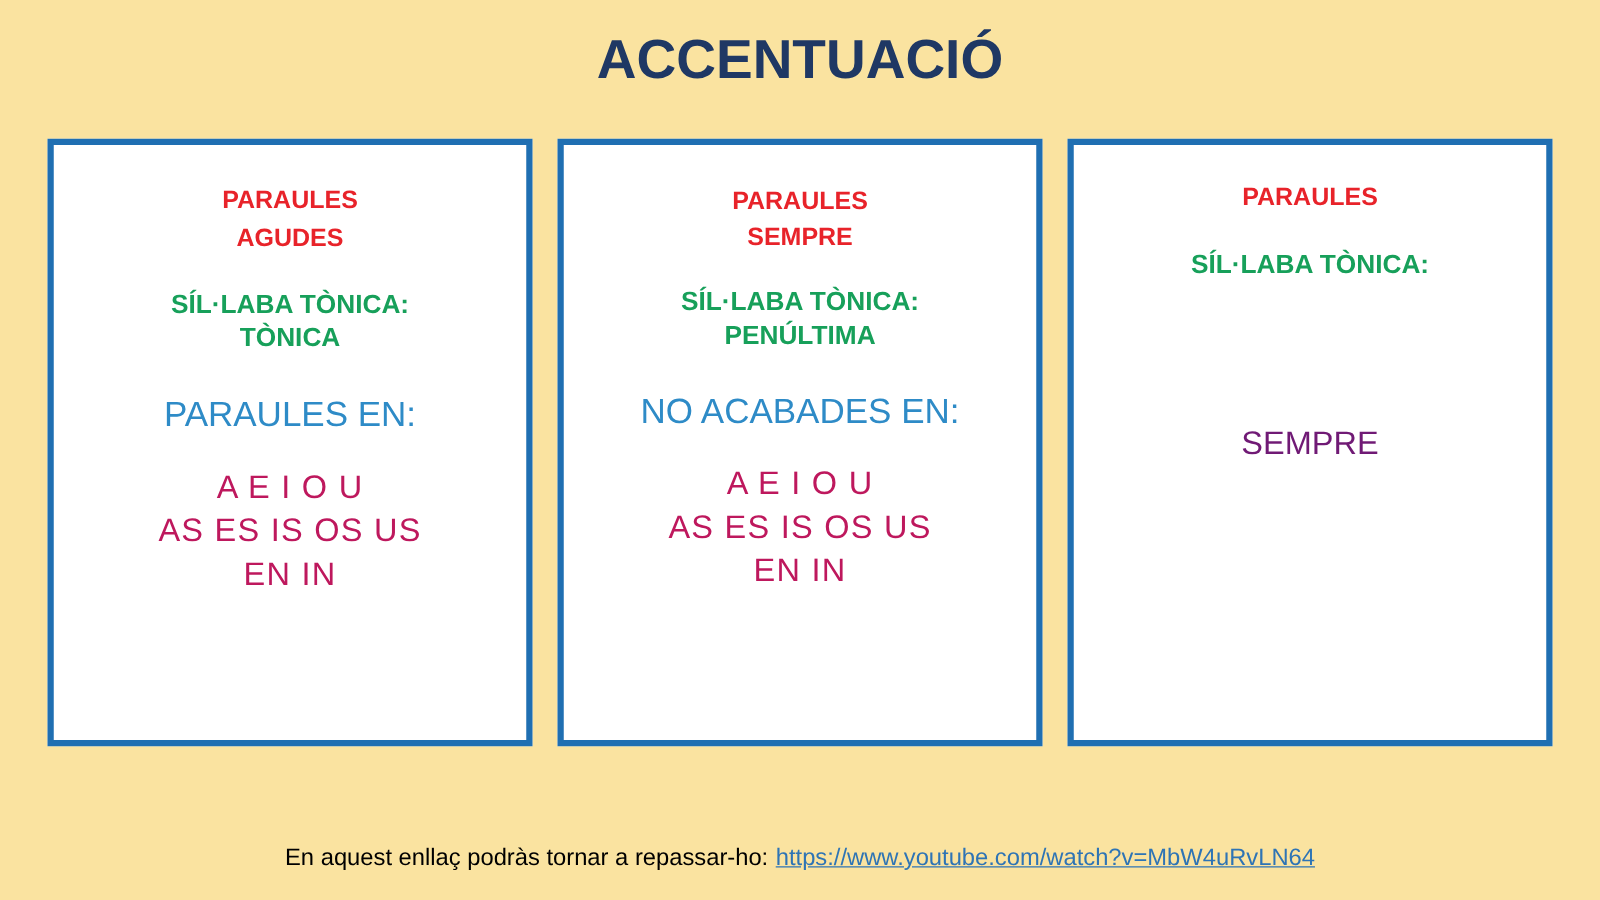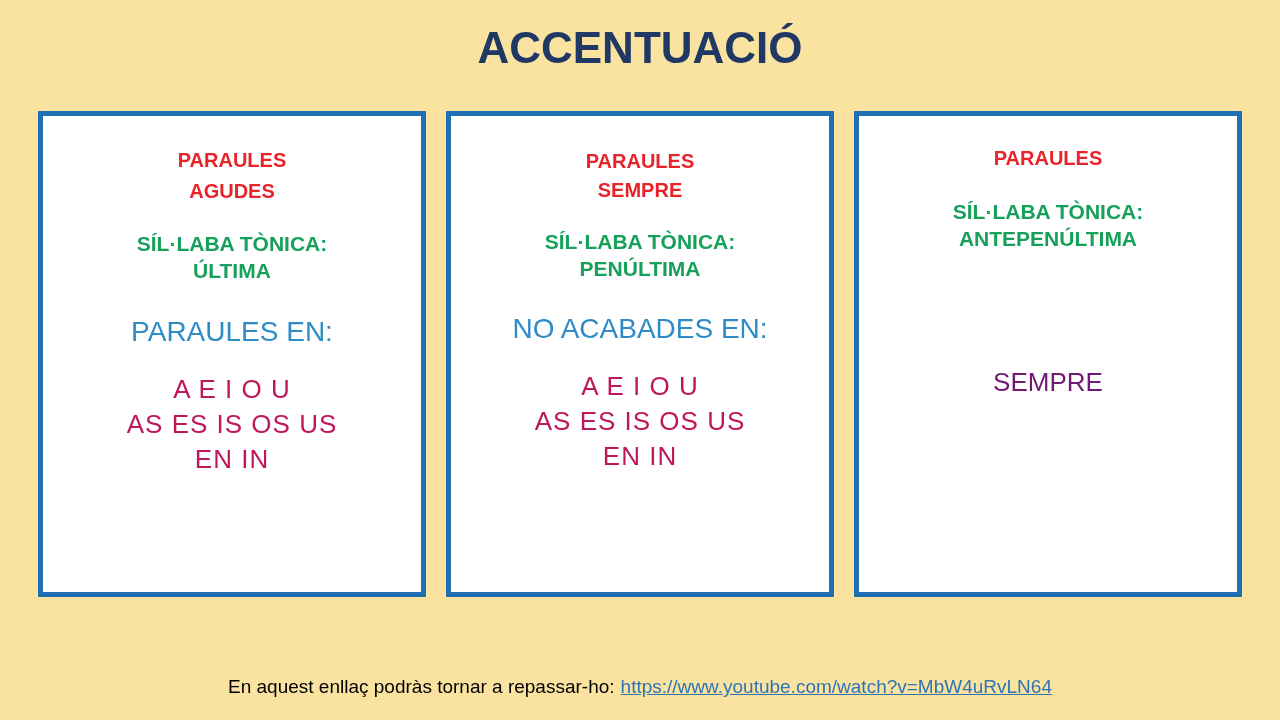--- a/index.html
+++ b/index.html
@@ -110,21 +110,21 @@
 
 <h1 class="slide-title">ACCENTUACIÓ</h1>
 
 <div class="cards">
 
   <div class="card c1">
     <div class="card-head">PARAULES</div>
     <div class="card-head">AGUDES</div>
     <div class="sp-1"></div>
     <div class="card-tonic">SÍL·LABA TÒNICA:</div>
-    <div class="card-tonic">ÚLTIMA</div>
+    <div class="card-tonic">TÒNICA</div>
     <div class="sp-2"></div>
     <div class="card-ending">PARAULES EN:</div>
     <div class="sp-3"></div>
     <div class="card-list">A  E  I  O  U</div>
     <div class="card-list">AS  ES  IS  OS  US</div>
     <div class="card-list">EN  IN</div>
   </div>
 
   <div class="card c2">
     <div class="card-head">PARAULES</div>
@@ -137,21 +137,20 @@
     <div class="sp-3"></div>
     <div class="card-list">A  E  I  O  U</div>
     <div class="card-list">AS  ES  IS  OS  US</div>
     <div class="card-list">EN  IN</div>
   </div>
 
   <div class="card c3">
     <div class="card-head">PARAULES</div>
     <div class="sp-1"></div>
     <div class="card-tonic">SÍL·LABA TÒNICA:</div>
-    <div class="card-tonic">ANTEPENÚLTIMA</div>
     <div class="sp-2"></div>
     <div class="sp-3"></div>
     <div class="card-always">SEMPRE</div>
   </div>
 
 </div>
 
 <div class="footer">
   <span>En aquest enllaç podràs tornar a repassar-ho:</span><a class="link" href="#">https://www.youtube.com/watch?v=MbW4uRvLN64</a>
 </div>

